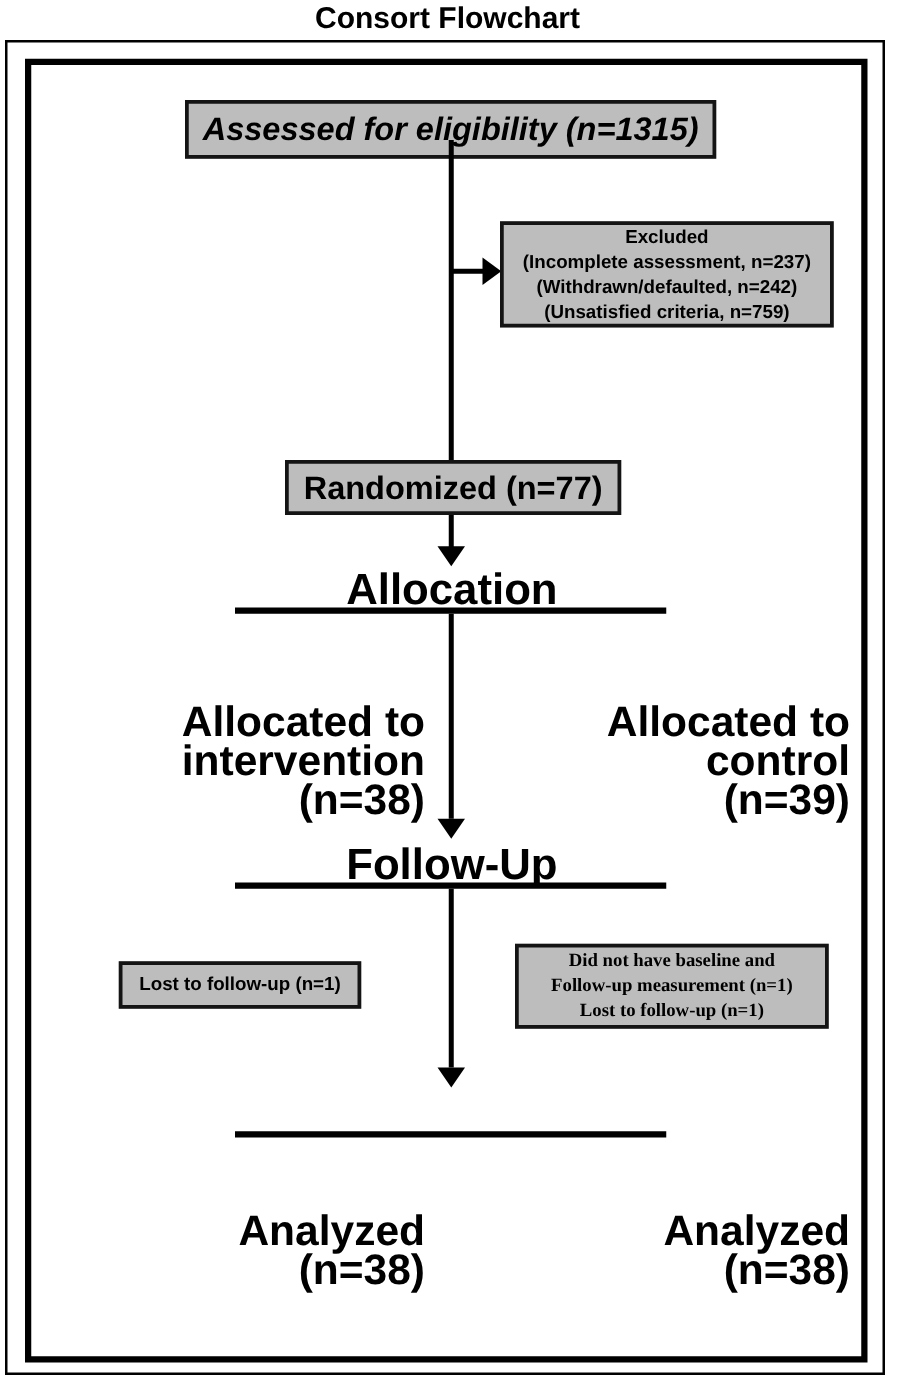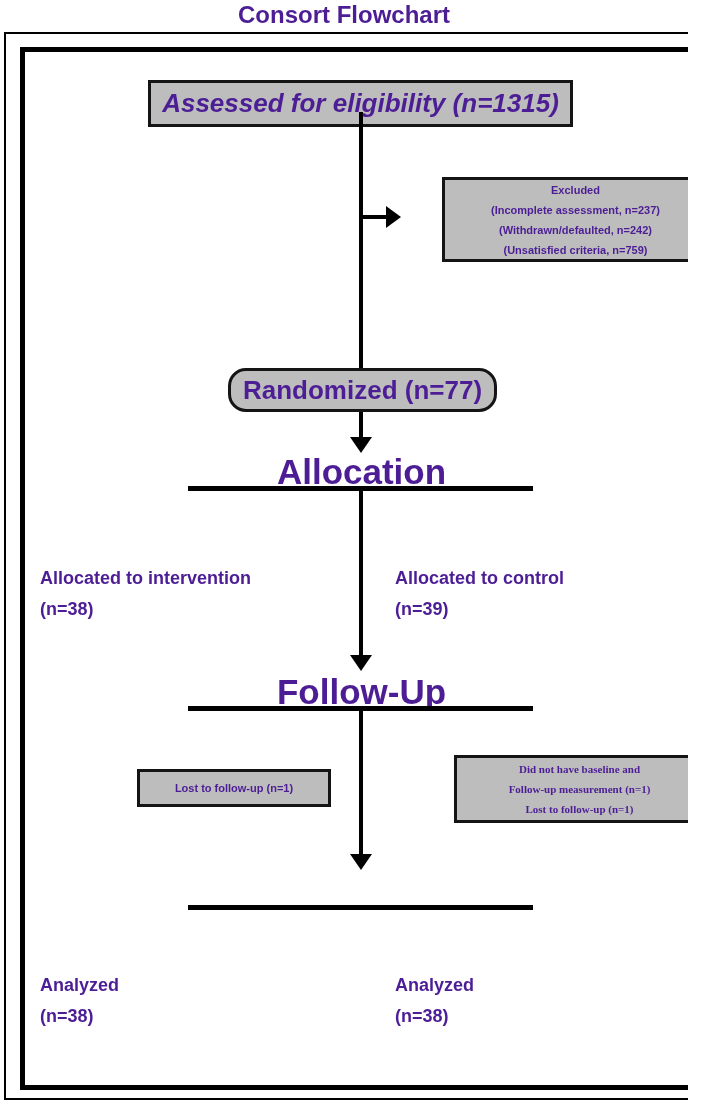--- a/index.html
+++ b/index.html
@@ -6,22 +6,23 @@
     margin: 0;
     padding: 0;
     background: #ffffff;
   }
   .stage {
     position: relative;
     width: 688px;
     height: 1109px;
     background: #ffffff;
     font-family: "Liberation Sans", sans-serif;
-    color: #4c1d95;
+    color: #000000;
     overflow: hidden;
+    padding-left: 28px;
   }
   .abs { position: absolute; box-sizing: border-box; }
 
   .title {
     left: 0; right: 0; top: 1px;
     text-align: center;
     font-size: 24px;
     font-weight: bold;
     letter-spacing: 0px;
   }
@@ -43,35 +44,35 @@
     background: var(--box-fill, #bdbdbd);
     border: 3px solid var(--box-border, #141414);
     display: flex;
     align-items: center;
     justify-content: center;
     text-align: center;
     font-weight: bold;
     white-space: pre-line;
   }
   .gbox.big { font-size: 26px; }
-  .gbox.small { font-size: 11px; line-height: 20px; margin-left: 42px; }
+  .gbox.small { font-size: 15px; line-height: 20px; }
 
   .vline, .hline { background: var(--line, #000); }
 
   .heading {
     font-size: 35px;
     font-weight: bold;
     text-align: center;
     white-space: pre-line;
   }
   .label {
-    font-size: 18px;
+    font-size: 34px;
     font-weight: bold;
     line-height: 31px;
-    text-align: left;
+    text-align: right;
     white-space: pre-line;
   }
 
   .arrow-down {
     width: 0; height: 0;
     border-left: 11px solid transparent;
     border-right: 11px solid transparent;
     border-top: 16px solid var(--line, #000);
   }
   .arrow-right {
@@ -96,21 +97,21 @@
   <div class="abs vline" style="left:359px; top:112px; width:4px; height:256px;"></div>
 
   <div class="abs hline" style="left:361px; top:215px; width:27px; height:4px;"></div>
   <div class="abs arrow-right" style="left:386px; top:206px;"></div>
 
   <div class="abs gbox small" style="left:400px; top:177px; width:267px; height:85px;">Excluded
 (Incomplete assessment, n=237)
 (Withdrawn/defaulted, n=242)
 (Unsatisfied criteria, n=759)</div>
 
-  <div class="abs gbox big" style="left:228px; top:368px; width:269px; height:44px;border-radius:18px;">Randomized (n=77)</div>
+  <div class="abs gbox big" style="left:228px; top:368px; width:269px; height:44px;">Randomized (n=77)</div>
 
   <div class="abs vline" style="left:359px; top:412px; width:4px; height:27px;"></div>
   <div class="abs arrow-down" style="left:350px; top:437px;"></div>
 
   <div class="abs heading" style="left:190px; top:452px; width:343px;">Allocation</div>
   <div class="abs hline" style="left:188px; top:486px; width:345px; height:5px;"></div>
 
   <div class="abs vline" style="left:359px; top:491px; width:4px; height:164px;"></div>
   <div class="abs arrow-down" style="left:350px; top:655px;"></div>
 

